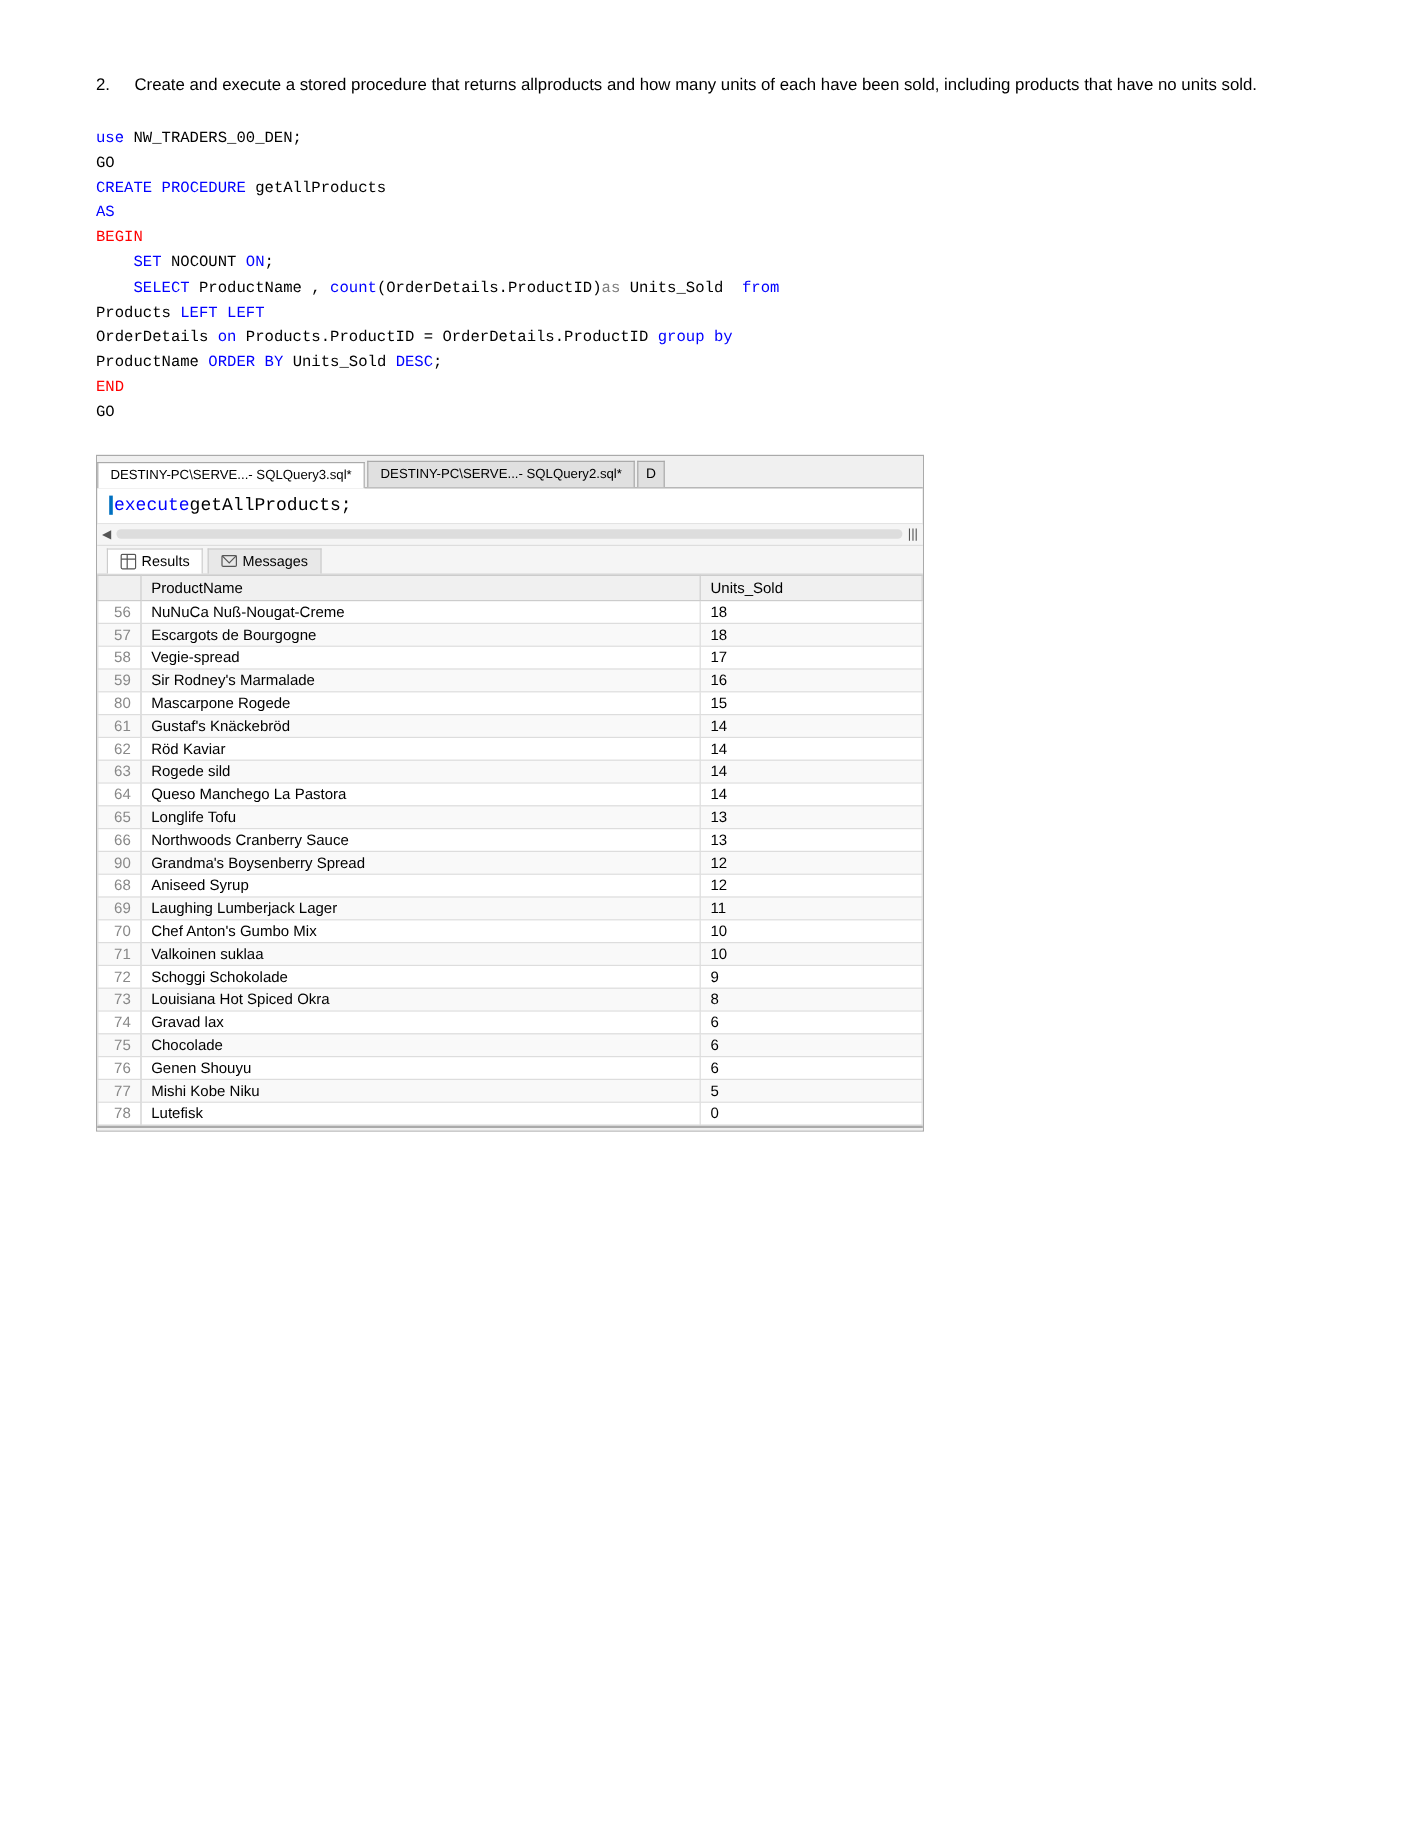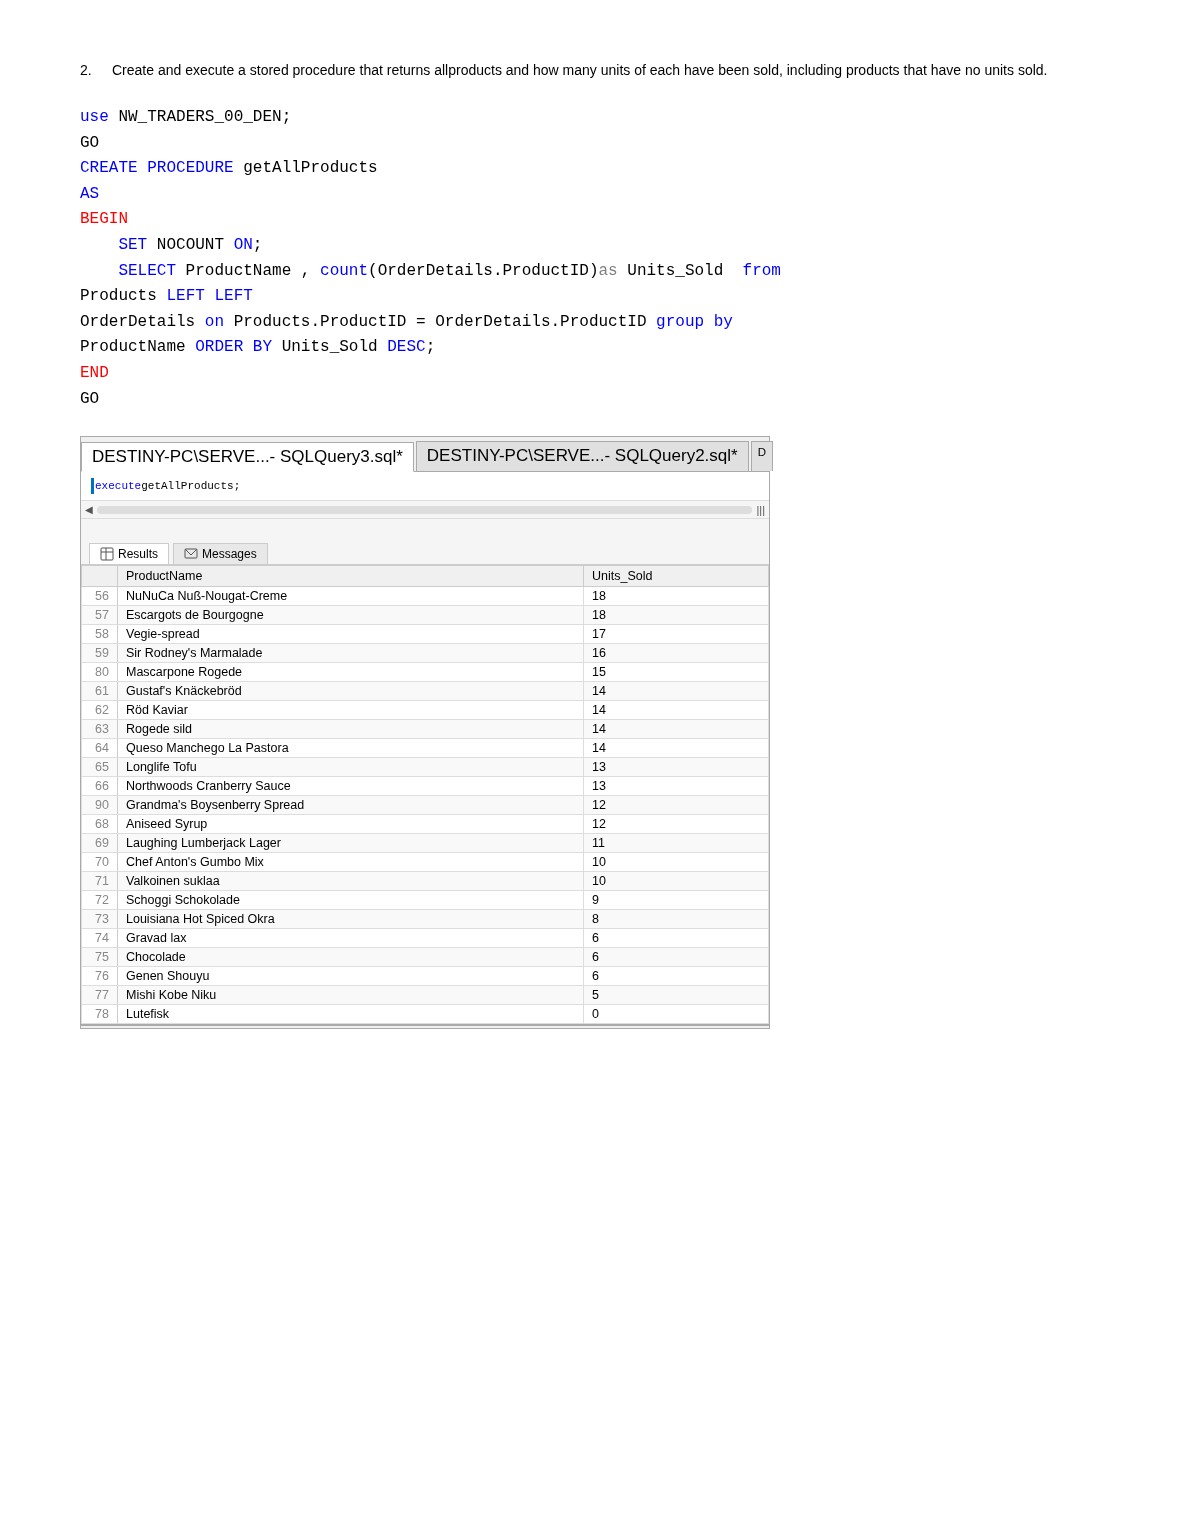--- a/index.html
+++ b/index.html
@@ -18,21 +18,21 @@
       gap: 12px;
       margin-bottom: 24px;
       line-height: 1.5;
     }
     .instruction .number {
       min-width: 20px;
     }
 
     .code-block {
       font-family: 'Courier New', monospace;
-      font-size: 16px;
+      font-size: 13px;
       line-height: 1.6;
       margin-bottom: 24px;
       color: #000;
     }
     .code-block .kw-blue { color: #0000ff; }
     .code-block .kw-red { color: #ff0000; }
     .code-block .kw-gray { color: #808080; }
 
     
     .ssms-window {
@@ -48,41 +48,41 @@
       font-size: 12px;
       padding-top: 4px;
     }
     .ssms-tab {
       padding: 4px 10px;
       background: #e0e0e0;
       border: 1px solid #aaa;
       border-bottom: none;
       margin-right: 2px;
       cursor: pointer;
-      font-size: 17px;
+      font-size: 11px;
       white-space: nowrap;
     }
     .ssms-tab.active {
       background: #fff;
       border-bottom: 1px solid #fff;
       position: relative;
       top: 1px;
     }
     .ssms-tab-extra {
       padding: 4px 6px;
       background: #e0e0e0;
       border: 1px solid #aaa;
       border-bottom: none;
       font-size: 11.5px;
     }
 
     .query-area {
       padding: 6px 10px;
       font-family: 'Courier New', monospace;
-      font-size: 11px;
+      font-size: 15px;
       border-bottom: 1px solid #ddd;
       display: flex;
       align-items: center;
       gap: 0;
     }
     .query-cursor {
       width: 3px;
       background: #0070c0;
       height: 16px;
       display: inline-block;
@@ -122,21 +122,20 @@
     .results-tab {
       display: flex;
       align-items: center;
       gap: 4px;
       padding: 3px 10px;
       font-size: 12px;
       cursor: pointer;
       background: #e8e8e8;
       border: 1px solid #ccc;
       border-bottom: none;
-      margin-top: 22px;
     }
     .results-tab.active {
       background: #fff;
     }
     .tab-icon {
       width: 14px;
       height: 14px;
       display: inline-block;
     }
 

